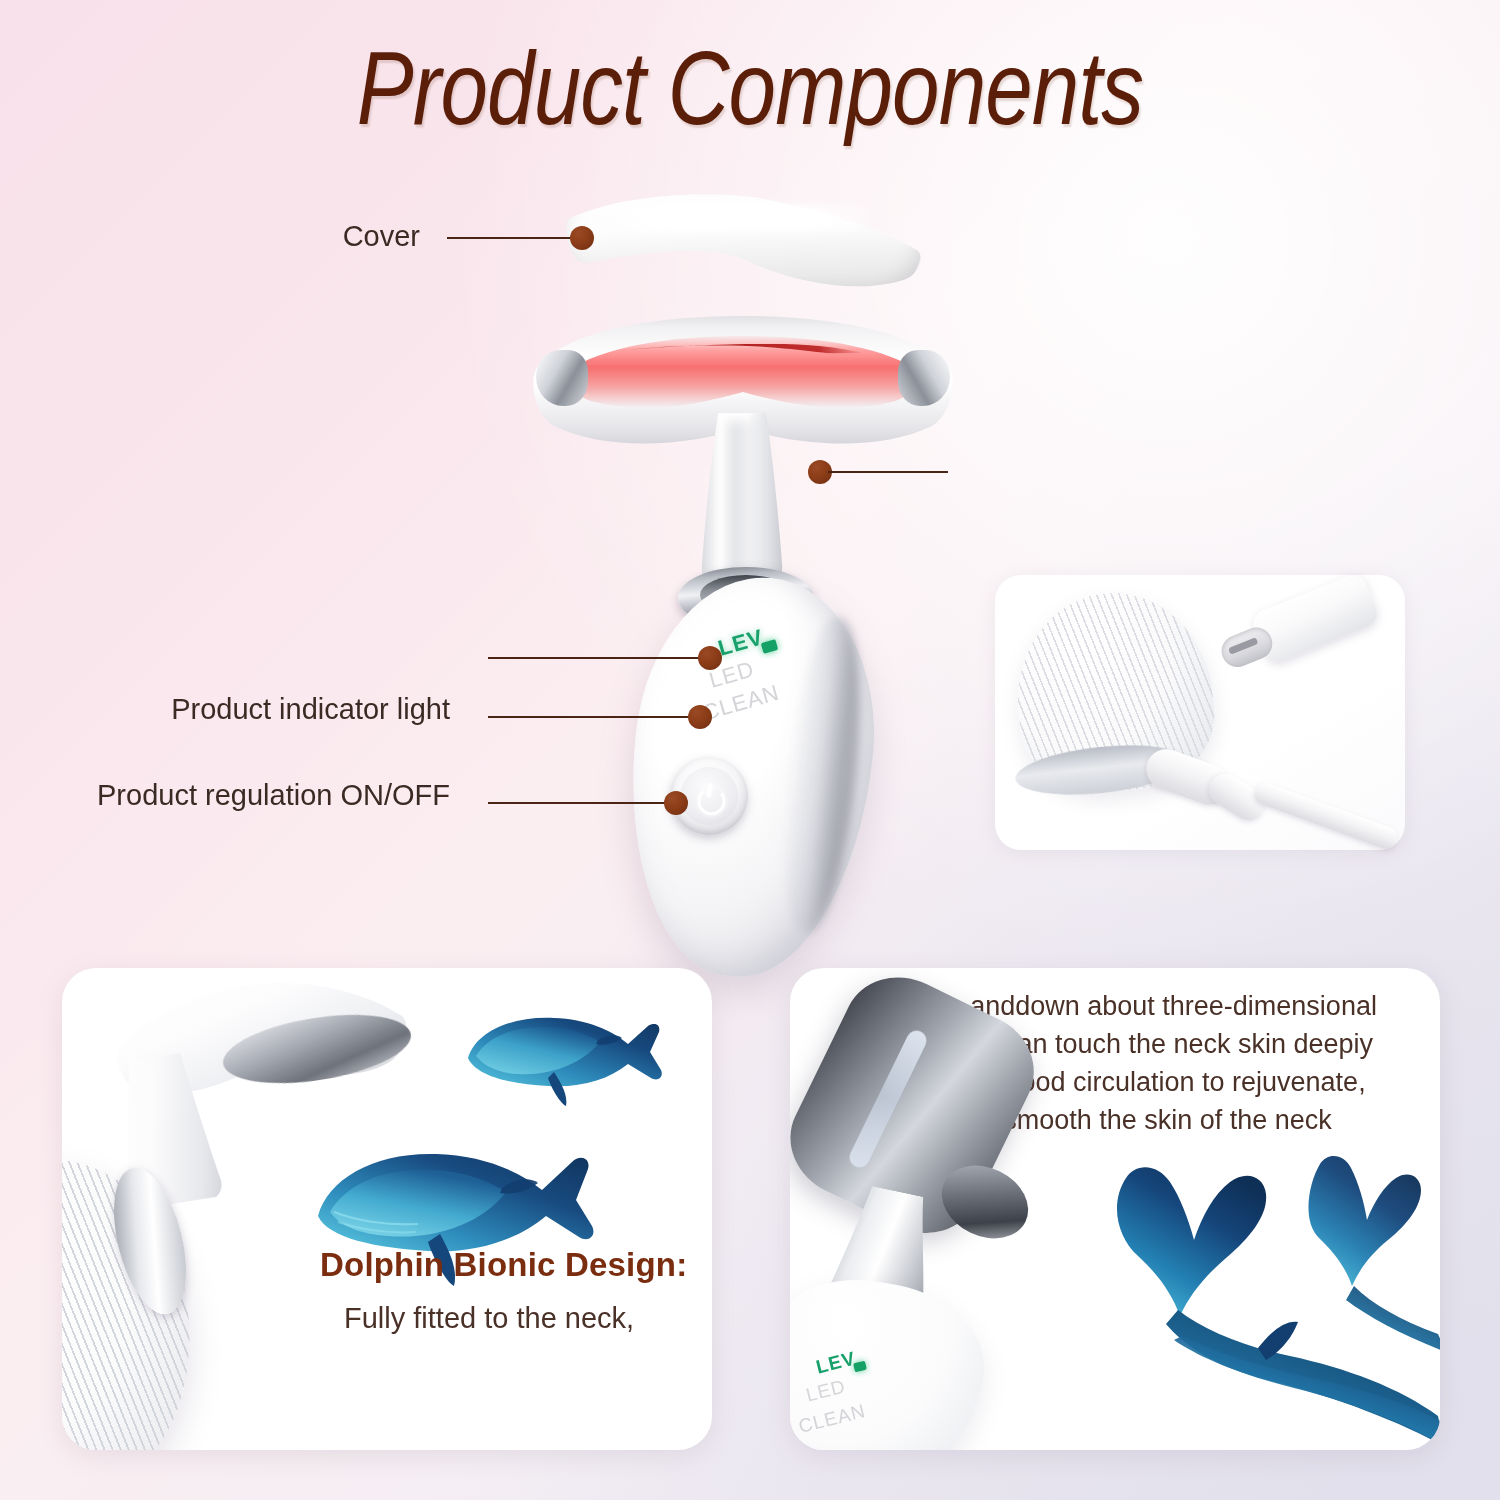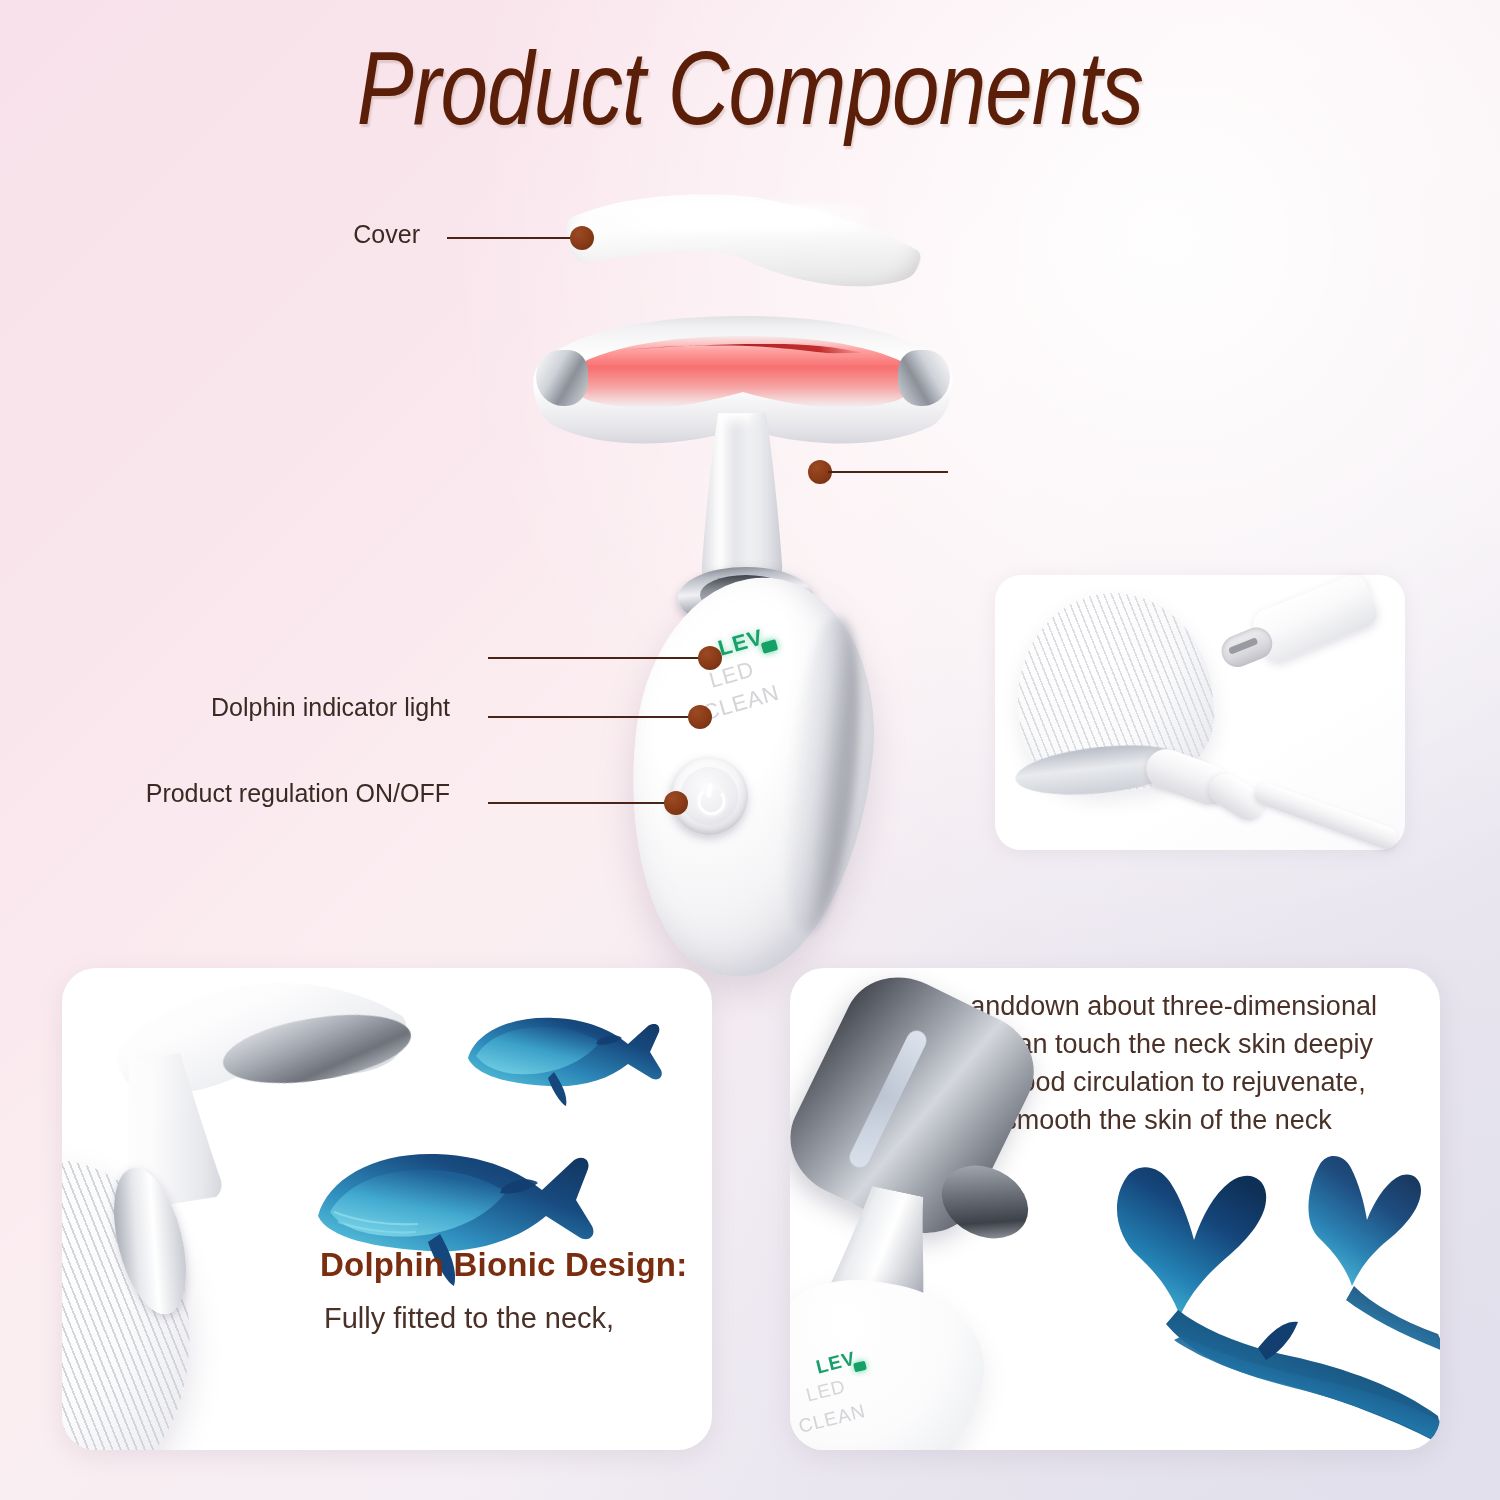--- a/index.html
+++ b/index.html
@@ -26,21 +26,21 @@
     transform:scaleX(0.82);
     transform-origin:50% 50%;
     color:#5b1e09;
     text-shadow:2px 3px 2px rgba(120,70,50,0.18);
     white-space:nowrap;
   }
 
   
   .label{
     position:absolute;
-    font-size:25px;color:#3a2a23;white-space:nowrap;
+    font-size:29px;color:#3a2a23;white-space:nowrap;
     font-family:"Liberation Sans", sans-serif;
   }
   .label.right{text-align:left;}
   .label.left{text-align:right;}
 
   .leader{
     position:absolute;height:2px;background:#4a2414;
   }
   .dot{
     position:absolute;width:24px;height:24px;border-radius:50%;
@@ -53,21 +53,21 @@
     box-shadow:0 6px 26px rgba(120,100,120,0.13);
     overflow:hidden;
   }
 
   .panel-text{position:absolute;color:#4a2d22;}
 
   .blk-title{
     font-size:33px;font-weight:bold;color:#7b2d10;letter-spacing:0.2px;
   }
   .blk-body{
-    font-size:29px;color:#4a3128;line-height:1.42;
+    font-size:29px;color:#4a3128;line-height:1.42;margin-left:20px;
   }
   .para{
     font-size:27px;color:#4a3128;line-height:1.40;text-align:center;
   }
   .cap{
     position:absolute;font-size:31px;color:#46302a;white-space:nowrap;
   }
 
   
   #device{position:absolute;left:500px;top:185px;width:480px;height:800px;}
@@ -407,21 +407,21 @@
   <div class="label left" style="left:150px;top:220px;width:270px;">Cover</div>
   <div class="leader" style="left:447px;top:237px;width:130px;"></div>
   <div class="dot" style="left:570px;top:226px;"></div>
 
   <div class="dot" style="left:808px;top:460px;"></div>
   <div class="leader" style="left:828px;top:471px;width:120px;"></div>
 
   <div class="leader" style="left:488px;top:657px;width:216px;"></div>
   <div class="dot" style="left:698px;top:646px;"></div>
 
-  <div class="label left" style="left:60px;top:693px;width:390px;">Dolphin indicator light</div>
+  <div class="label left" style="left:60px;top:693px;width:390px;">Product indicator light</div>
   <div class="leader" style="left:488px;top:716px;width:206px;"></div>
   <div class="dot" style="left:688px;top:705px;"></div>
 
   <div class="label left" style="left:10px;top:779px;width:440px;">Product regulation ON/OFF</div>
   <div class="leader" style="left:488px;top:802px;width:182px;"></div>
   <div class="dot" style="left:664px;top:791px;"></div>
 
   <div id="usb">
     <div class="plate"></div>
     <div class="ribbed"></div>

